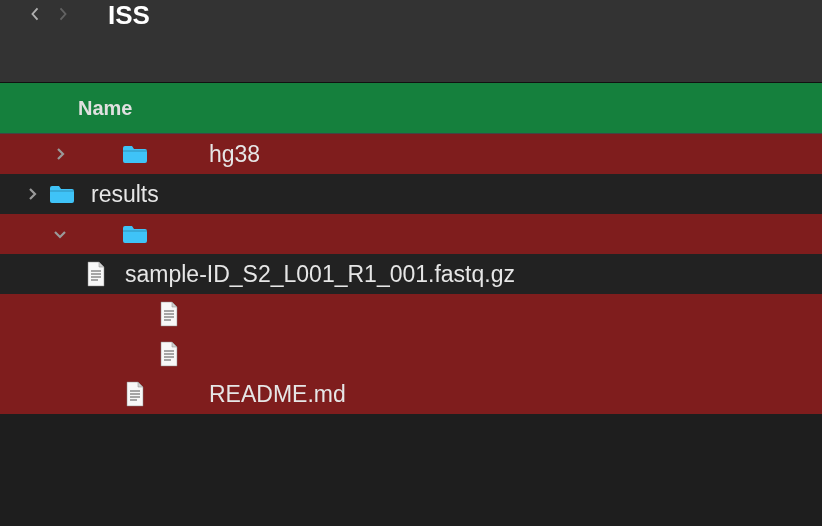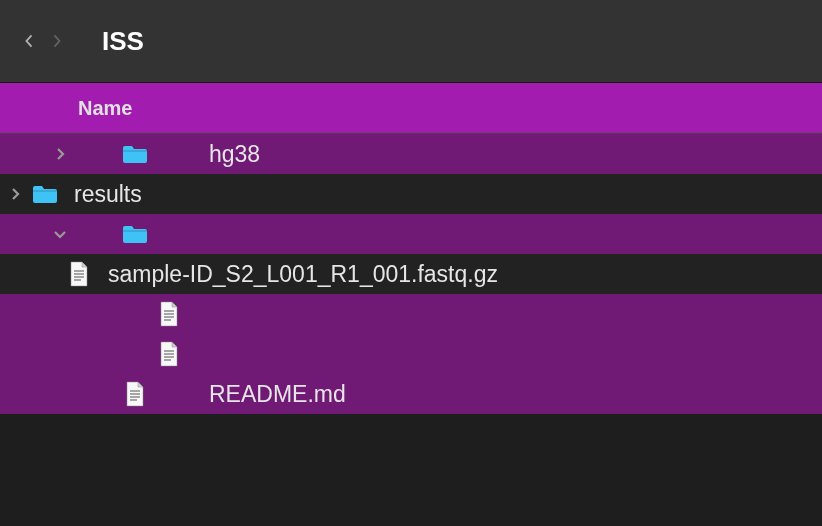--- a/index.html
+++ b/index.html
@@ -1,26 +1,26 @@
 <!DOCTYPE html>
 <html><head>
 <meta charset="utf-8">
 <style>
   html,body{margin:0;padding:0;width:822px;height:526px;background:#1e1e1e;font-family:-apple-system,BlinkMacSystemFont,"Segoe UI",Helvetica,Arial,sans-serif;color:#e6e6e6;overflow:hidden;}
-  .toolbar{height:82px;background:#333333;display:flex;align-items:center;padding-left:24px;border-bottom:1px solid #111;}
+  .toolbar{height:82px;background:#333333;display:flex;align-items:flex-start;padding-left:30px;border-bottom:1px solid #111;}
   .nav-btn{width:28px;height:28px;display:flex;align-items:center;justify-content:center;cursor:pointer;background:transparent;border:none;padding:0 18px 0 0;}
   .nav-btn svg{stroke:#b0b0b0;}
   .nav-btn.dim svg{stroke:#626262;}
   .title{font-size:26px;font-weight:700;margin-left:22px;color:#fff;}
-  .col-header{height:50px;display:flex;align-items:center;border-bottom:1px solid #444;background:#a21caf;}
+  .col-header{height:50px;display:flex;align-items:center;border-bottom:1px solid #444;background:#15803d;}
   .col-name{font-size:20px;font-weight:700;color:#e0e0e0;margin-left:78px;}
   .rows{}
   .row{height:40px;display:flex;align-items:center;font-size:23px;line-height:1;position:relative;}
-  .row.even{background:#701a75;gap:45px;}
-  .row.odd{background:#222222;}
+  .row.even{background:#7f1d1d;gap:45px;}
+  .row.odd{background:#222222;padding-left:17px;}
   .disclosure{width:18px;display:flex;justify-content:center;align-items:center;margin-left:6px;margin-right:6px;flex-shrink:0;}
   .disclosure svg{stroke:#9a9a9a;}
   .spacer-d{width:18px;margin-left:6px;margin-right:6px;flex-shrink:0;}
   .icon{width:30px;display:flex;justify-content:center;align-items:center;margin-right:14px;flex-shrink:0;}
   .label{color:#e6e6e6;white-space:nowrap;}
   
   .folder-svg{width:26px;height:20px;}
   
   .file-svg{width:20px;height:26px;}
 </style>

